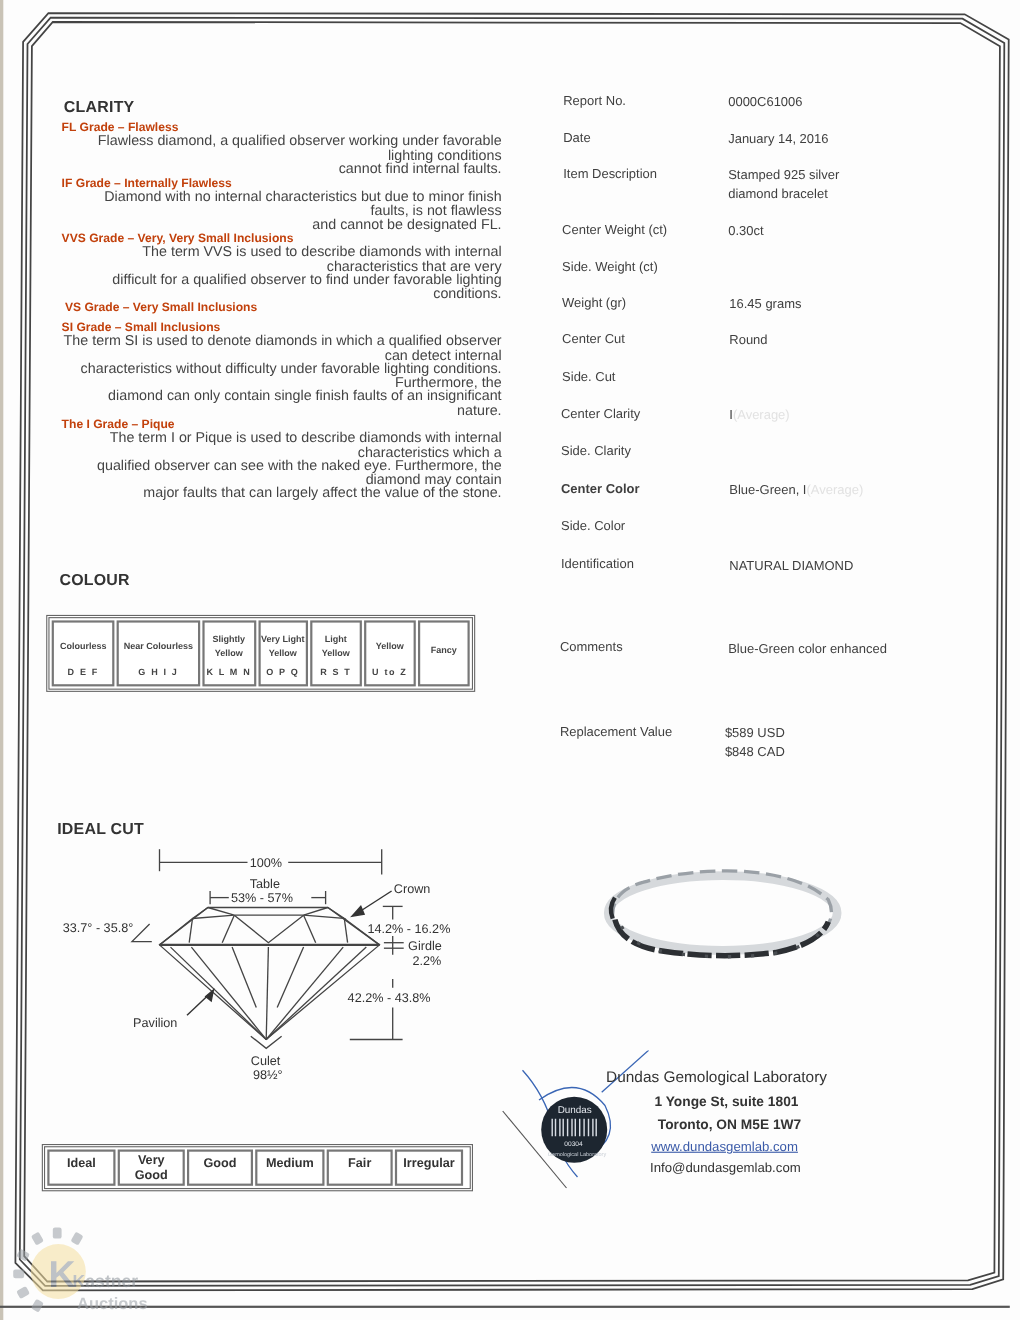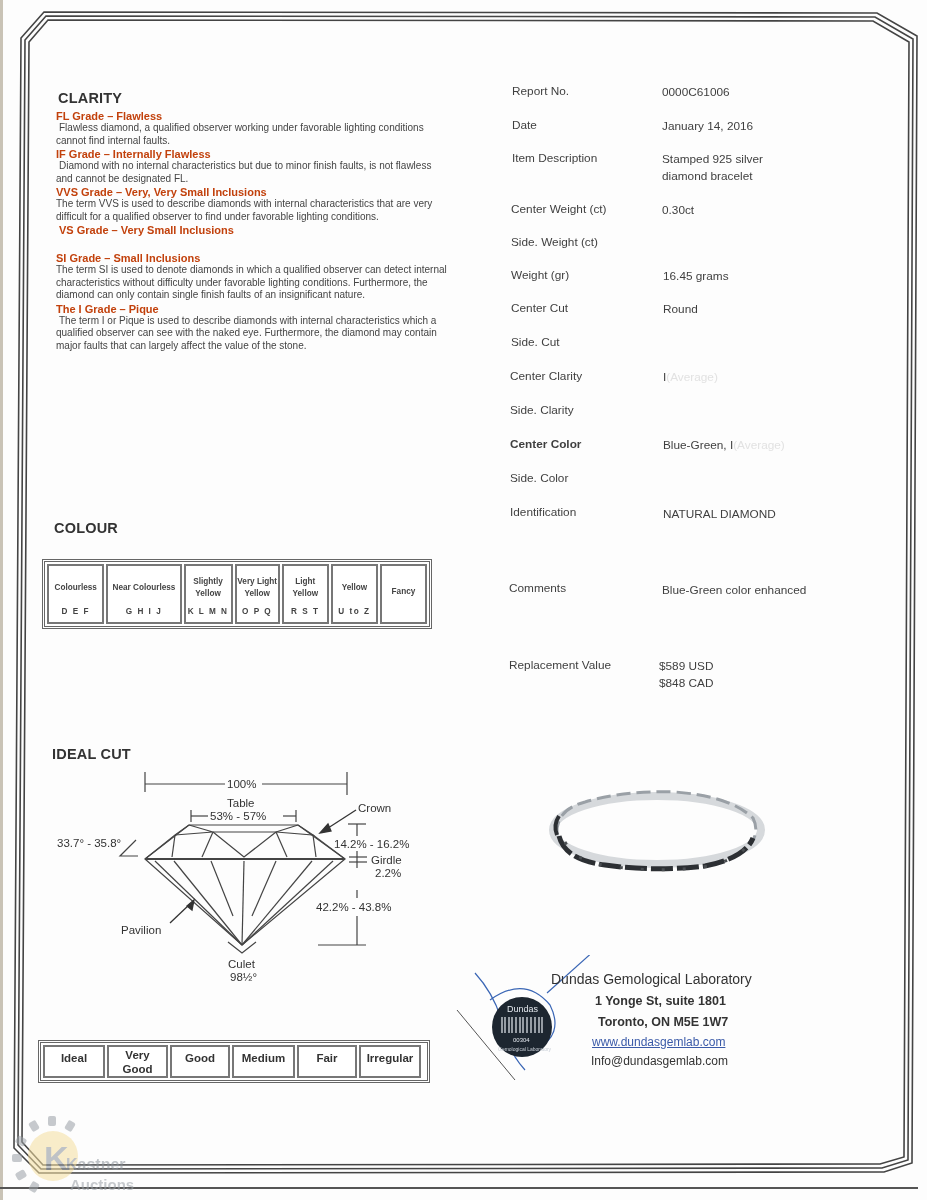--- a/index.html
+++ b/index.html
@@ -11,21 +11,21 @@
   }
   .left-strip { position: absolute; left: 0; top: 0; width: 3px; height: 1200px; background: #c9c3b6; }
   .frame { position: absolute; left: 0; top: 0; width: 927px; height: 1200px; pointer-events: none; }
   .bottom-rule { position: absolute; left: 0; top: 1187px; width: 918px; height: 2px; background: #555; }
 
   .abs { position: absolute; }
 
   
   .h1 { font-weight: bold; font-size: 14.5px; color: #333; letter-spacing: 0.2px; }
   .h2 { font-weight: bold; font-size: 11px; color: #c2410c; }
-  .p { font-size: 10px; line-height: 12.5px; color: #444; }
+  .p { font-size: 13px; line-height: 12.5px; color: #444; text-align: right; }
 
   
   .grade-table { position: absolute; border: 3px double #666; background: #fff; display: flex; padding: 1px; box-sizing: border-box; }
   .grade-cell { border: 2px solid #777; margin: 1px; box-sizing: border-box; display: flex; flex-direction: column; align-items: center; text-align: center; background: #fff; }
   .colour-cell .lbl { font-size: 8.2px; font-weight: bold; color: #444; line-height: 11.5px; flex: 1; display:flex; align-items:center; justify-content:center; padding-top: 2px;}
   .colour-cell .code { font-size: 8.2px; font-weight: bold; color: #444; letter-spacing: 1.5px; padding-bottom: 6px; }
   .cut-cell .lbl { font-size: 11.5px; font-weight: bold; color: #333; line-height: 14px; padding-top: 4px; }
 
   
   .r-label { font-size: 11.8px; color: #3f3f3f; }
@@ -67,21 +67,21 @@
     <div class="p">and cannot be designated FL.</div>
   </div>
   <div style="margin-top:1px;">
     <div class="h2">VVS Grade – Very, Very Small Inclusions</div>
     <div class="p">The term VVS is used to describe diamonds with internal characteristics that are very</div>
     <div class="p">difficult for a qualified observer to find under favorable lighting conditions.</div>
   </div>
   <div style="margin-top:1px;">
     <div class="h2" style="padding-left:3px;">VS Grade – Very Small Inclusions</div>
   </div>
-  <div style="margin-top:16px;">
+  <div style="margin-top:6px;">
     <div class="h2">SI Grade – Small Inclusions</div>
     <div class="p">The term SI is used to denote diamonds in which a qualified observer can detect internal</div>
     <div class="p">characteristics without difficulty under favorable lighting conditions. Furthermore, the</div>
     <div class="p">diamond can only contain single finish faults of an insignificant nature.</div>
   </div>
   <div style="margin-top:1px;">
     <div class="h2">The I Grade – Pique</div>
     <div class="p" style="padding-left:3px;">The term I or Pique is used to describe diamonds with internal characteristics which a</div>
     <div class="p">qualified observer can see with the naked eye. Furthermore, the diamond may contain</div>
     <div class="p">major faults that can largely affect the value of the stone.</div>

